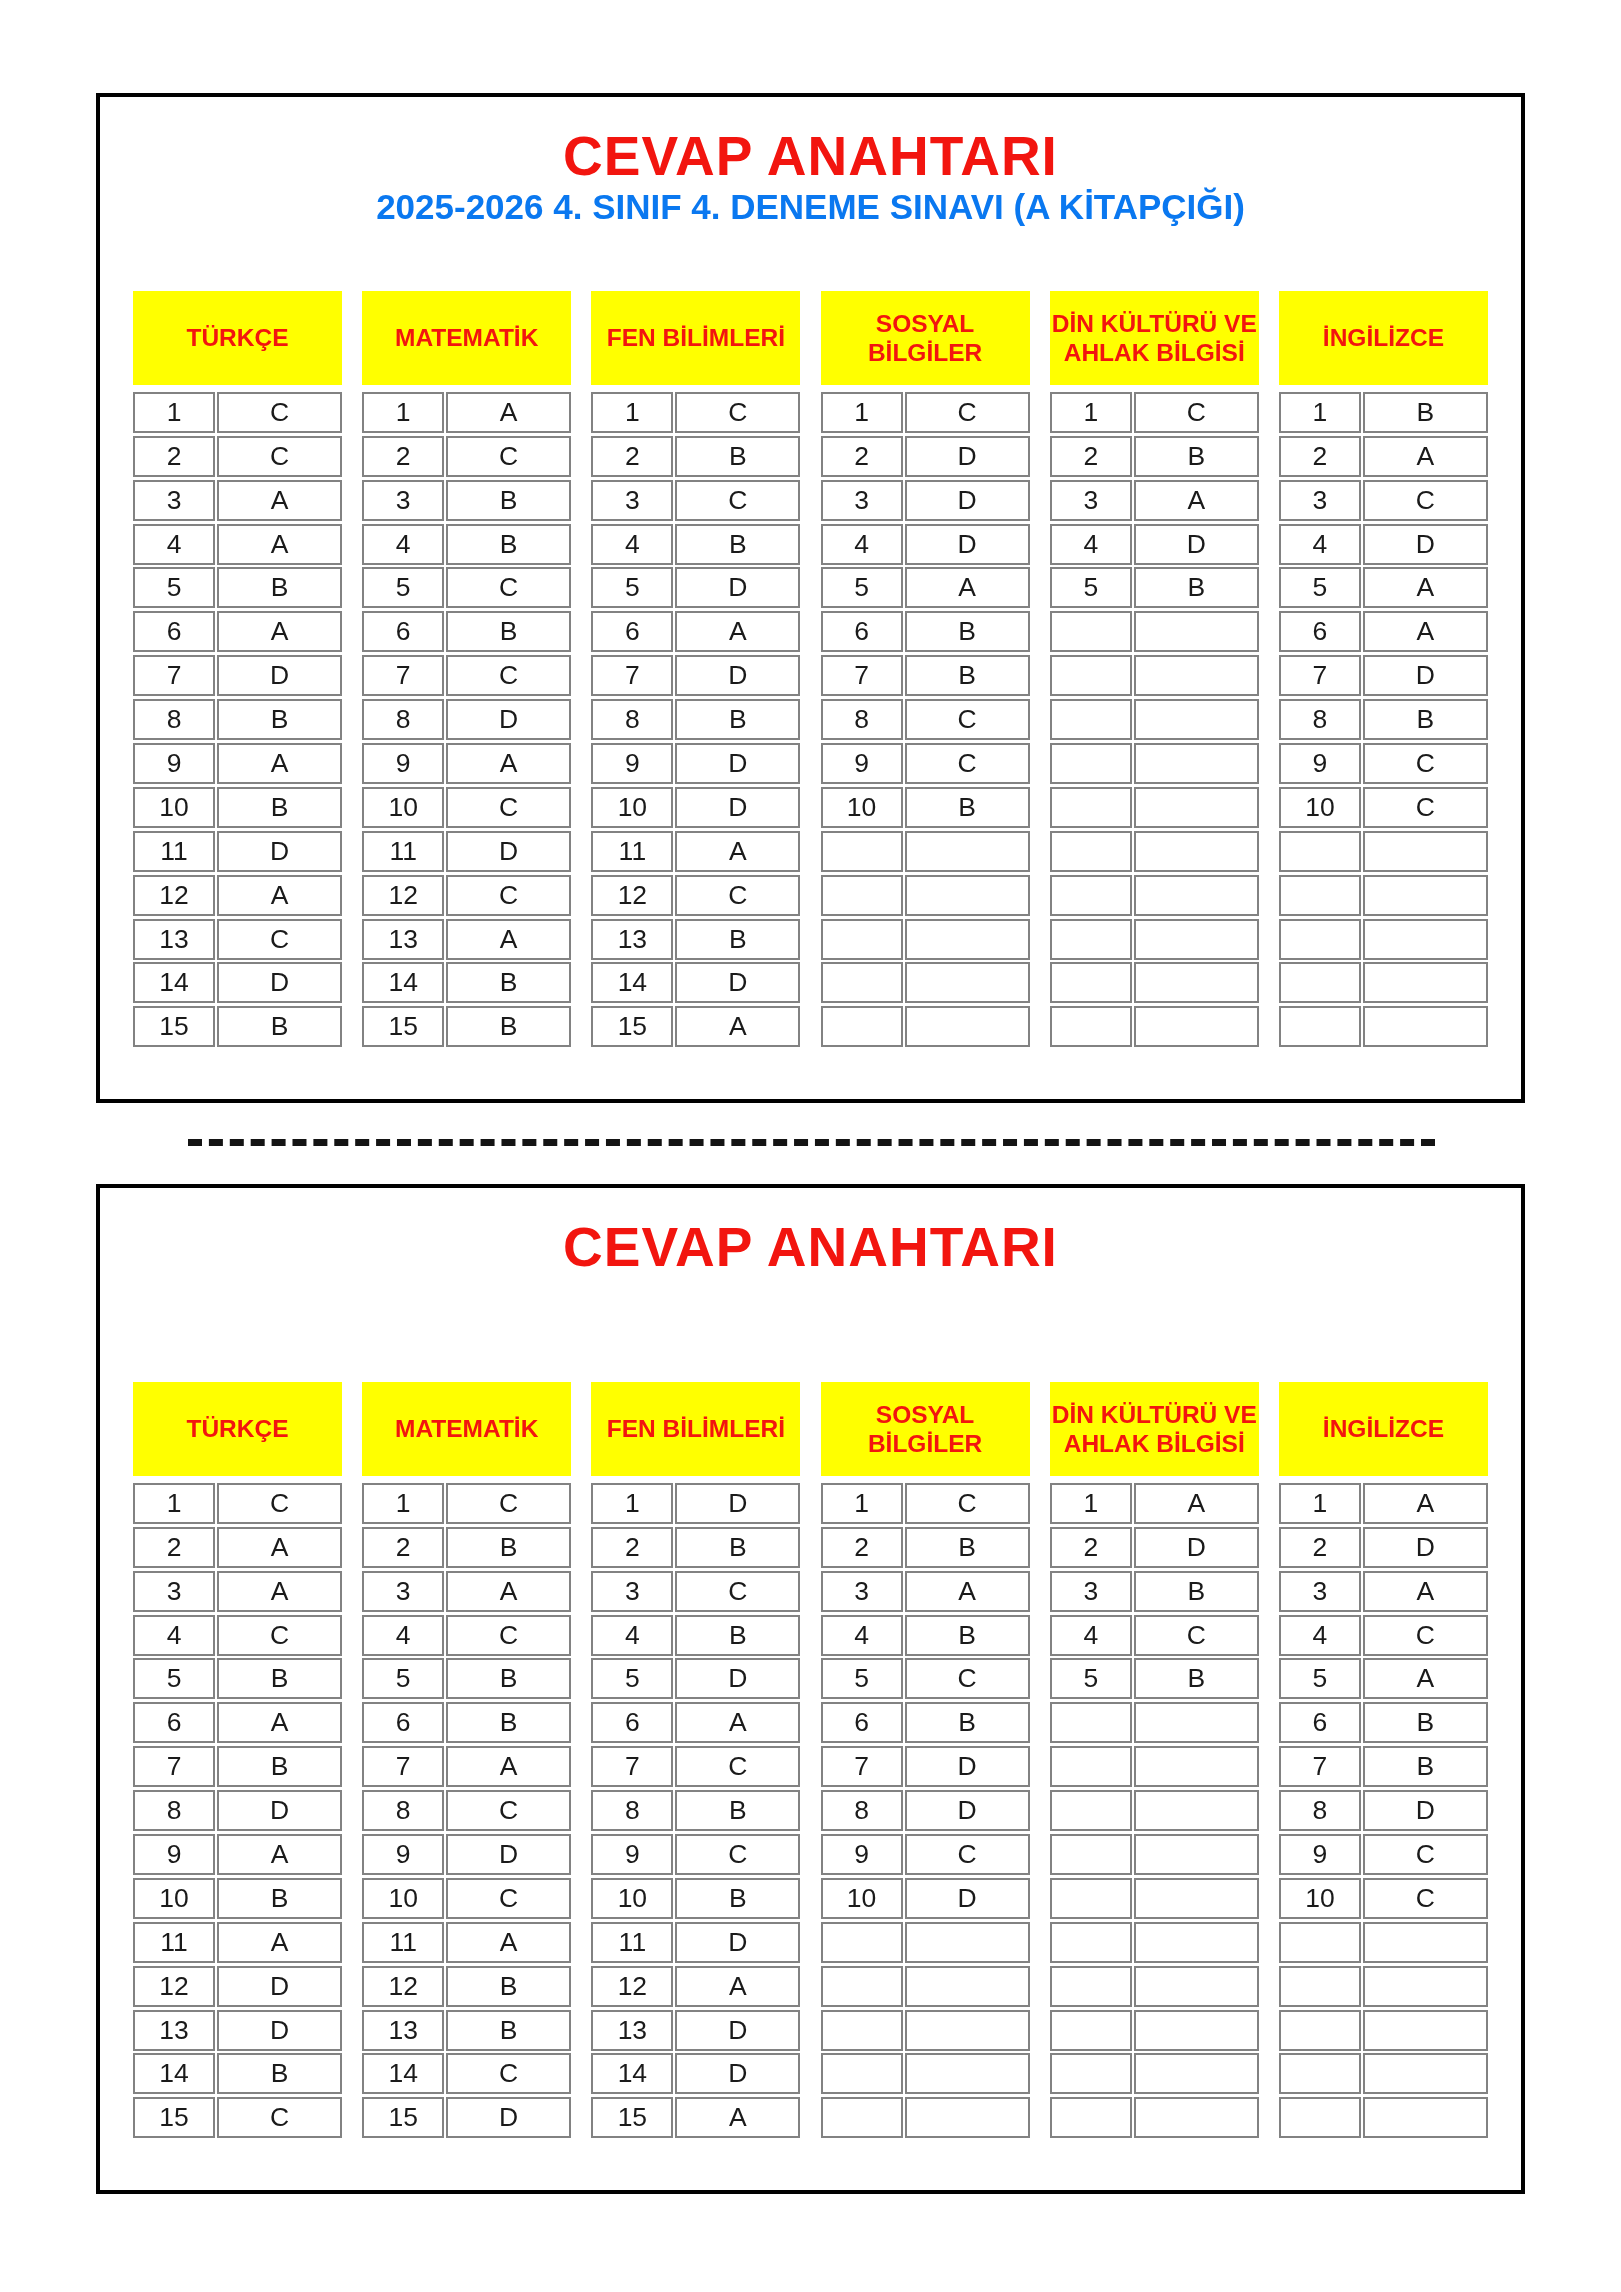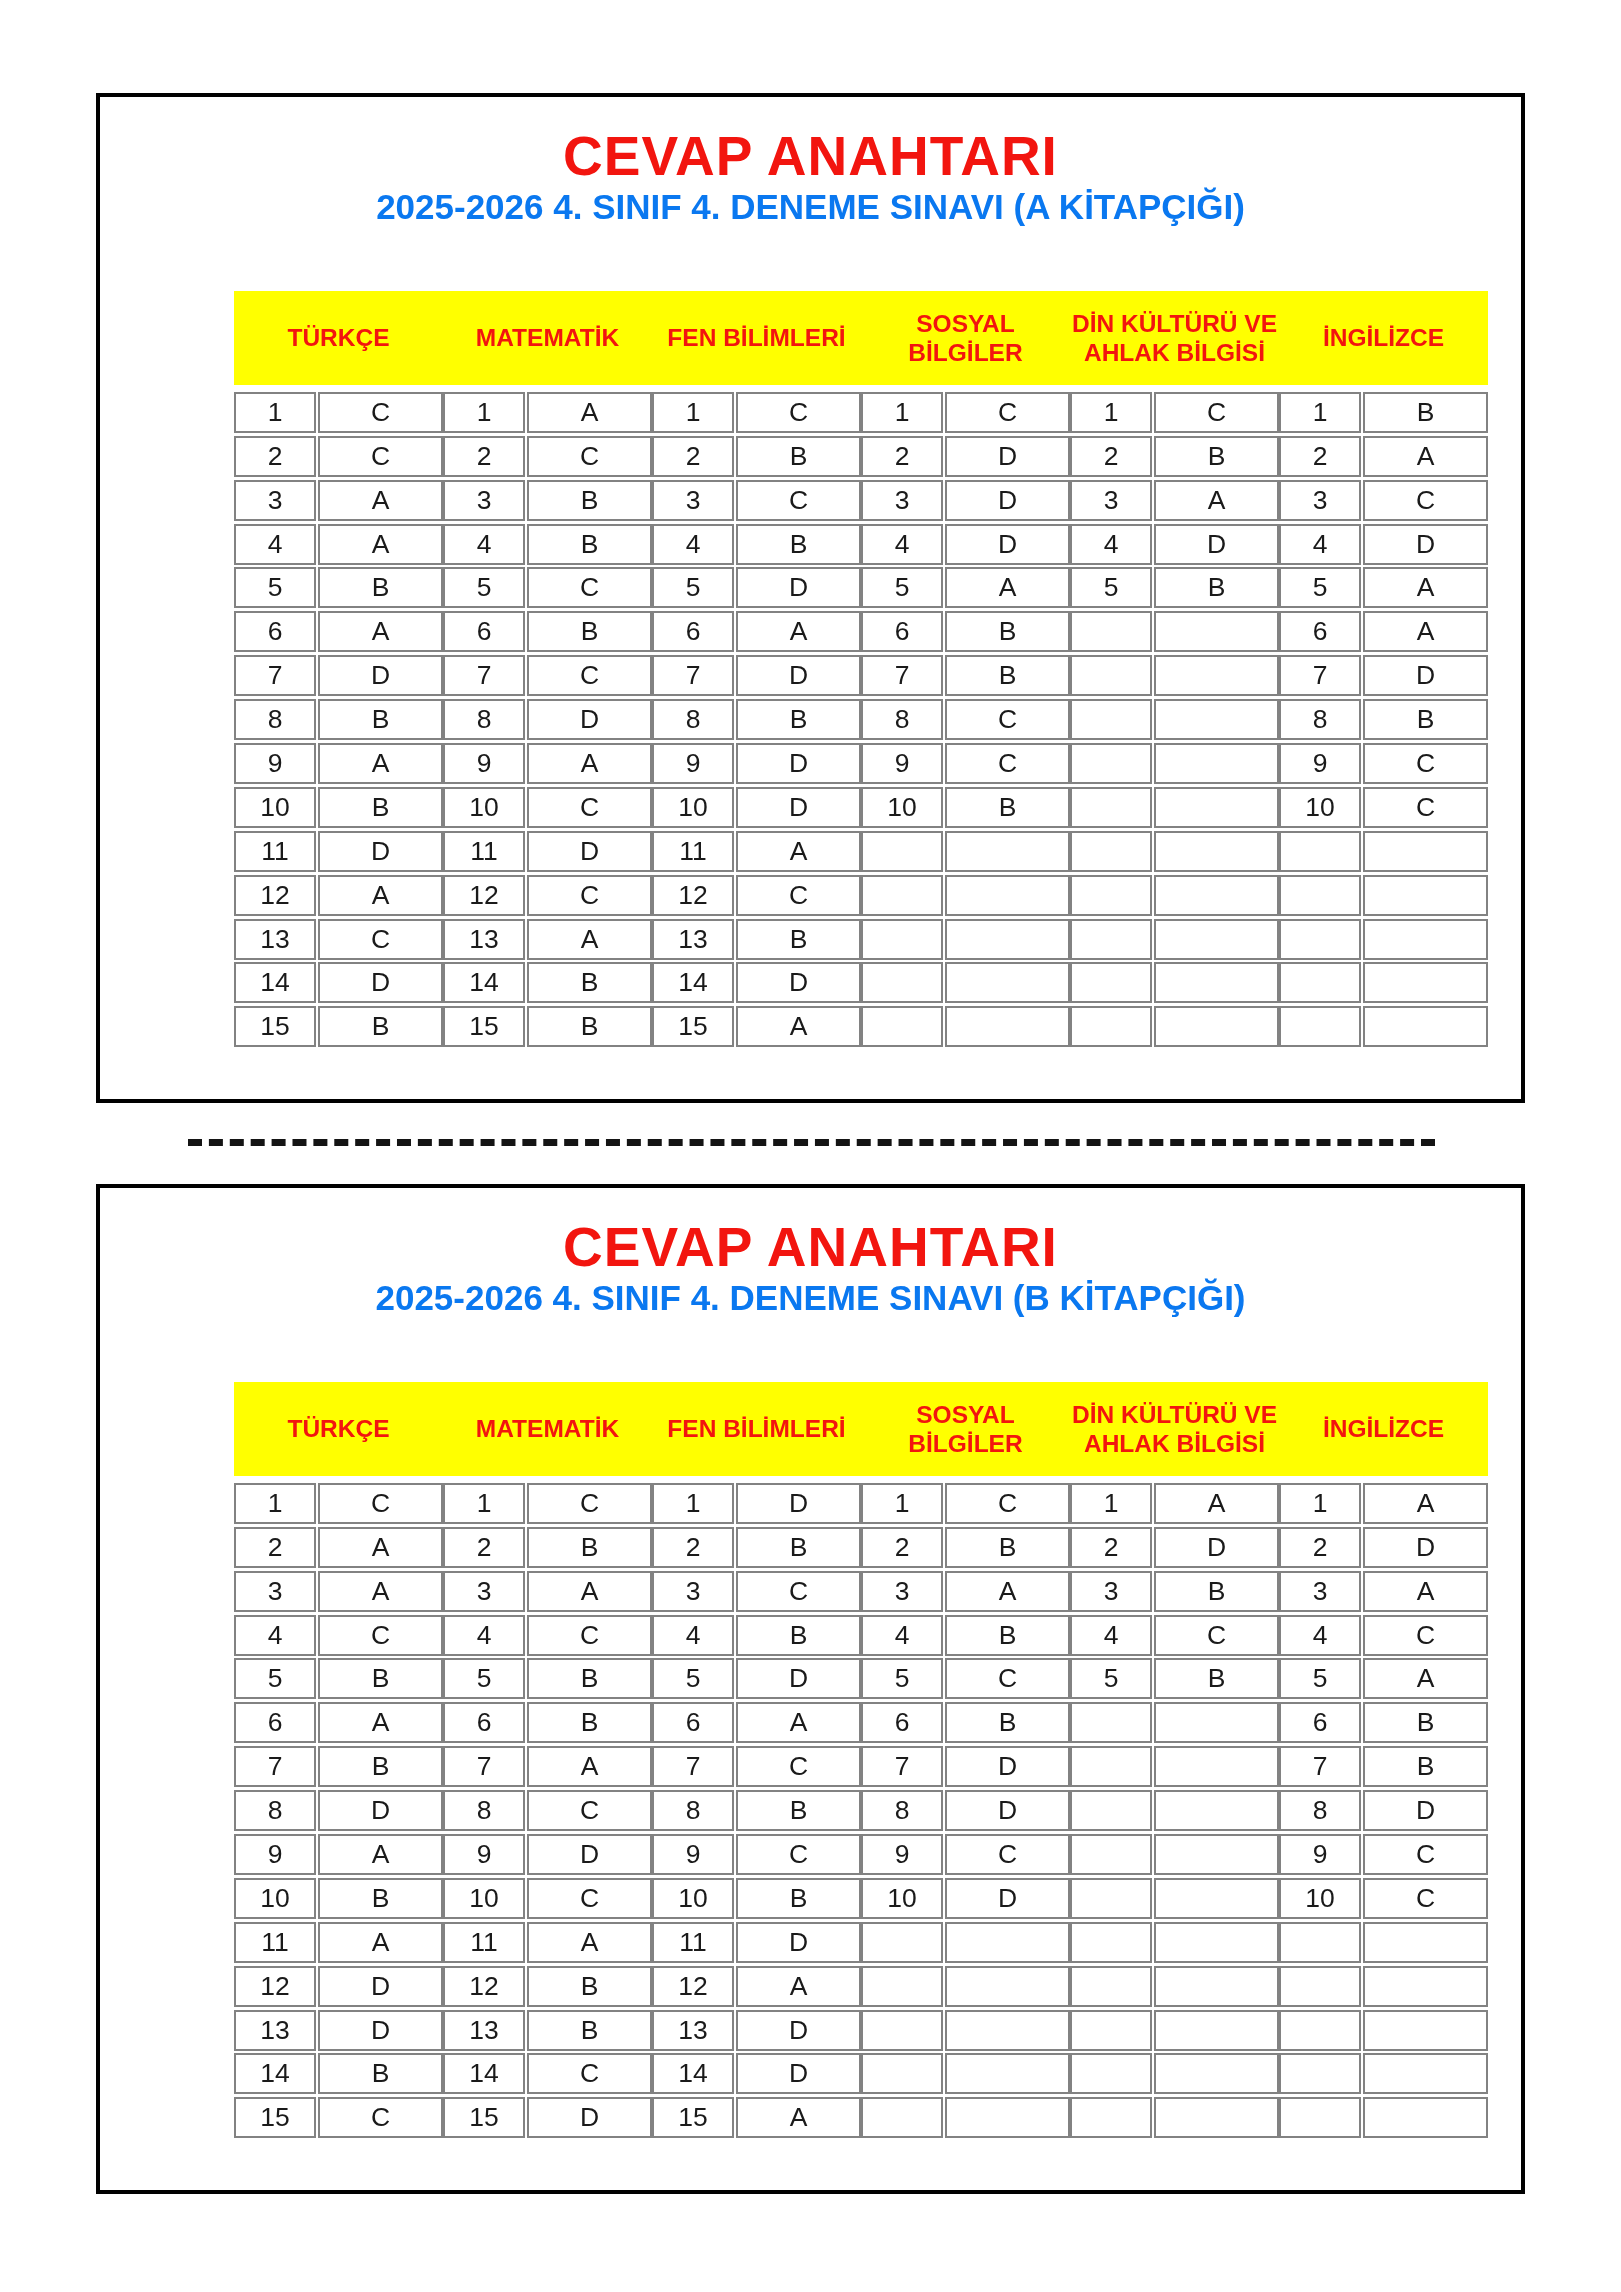--- a/index.html
+++ b/index.html
@@ -32,21 +32,21 @@
   }
   .panel-subtitle{
     position:absolute;top:90px;left:0;width:100%;
     text-align:center;
     font-size:35px;font-weight:bold;
     color:var(--subtitle-blue);
   }
   .columns{
     position:absolute;top:194px;left:0;width:100%;
     padding:0 33px;
-    display:flex;justify-content:flex-end;
+    display:flex;justify-content:space-between;
   }
   .subject-column{width:209px;flex:0 0 209px;}
   .subject-header{
     width:100%;height:94px;
     background:var(--header-bg);
     color:var(--header-text);
     font-weight:bold;font-size:24.5px;line-height:1.2;
     display:flex;align-items:center;justify-content:center;
     text-align:center;white-space:pre-line;
     margin-bottom:6.9px;
@@ -557,21 +557,20 @@
     <div class="cell num"></div>
     <div class="cell ans"></div>
   </div>
 </div>
   </div>
 </div>
   </div>
 
   <div class="panel p1">
     <div class="panel-title">CEVAP ANAHTARI</div>
-    <div class="panel-subtitle">2025-2026 4. SINIF 4. DENEME SINAVI (B KİTAPÇIĞI)</div>
     <div class="columns">
   <div class="subject-column">
     <div class="subject-header">TÜRKÇE</div>
     <div class="rows">
   <div class="answer-row">
     <div class="cell num">1</div>
     <div class="cell ans">C</div>
   </div>
 
   <div class="answer-row">

